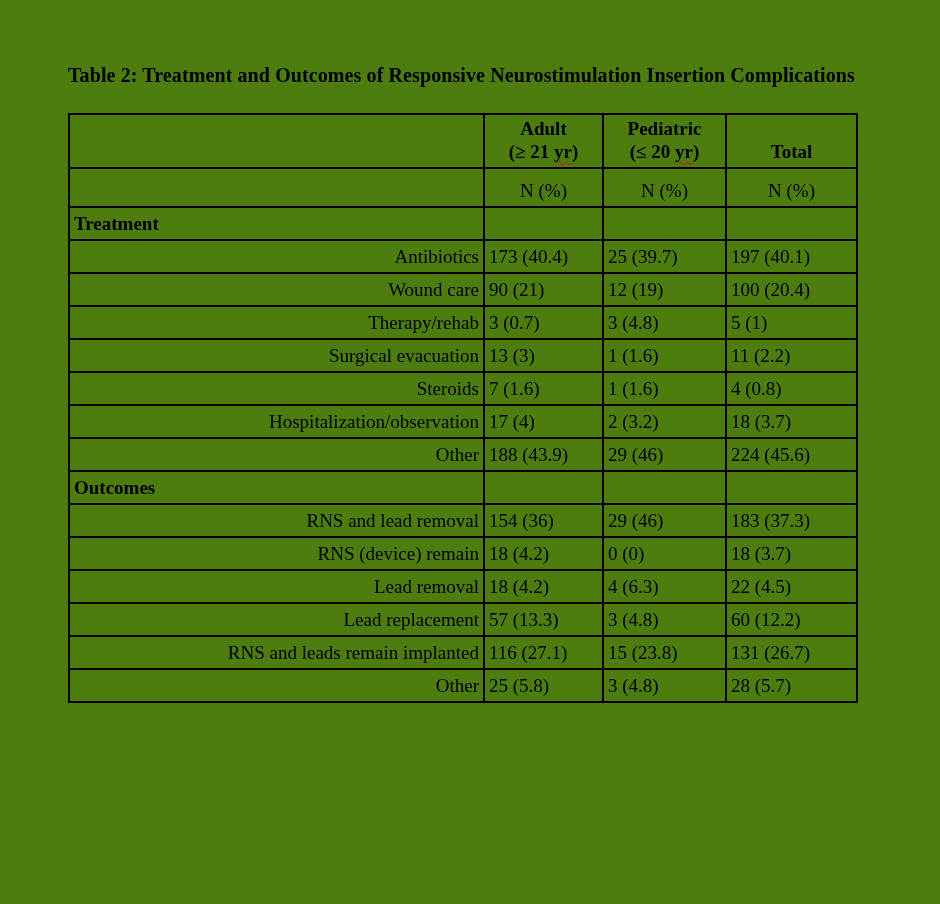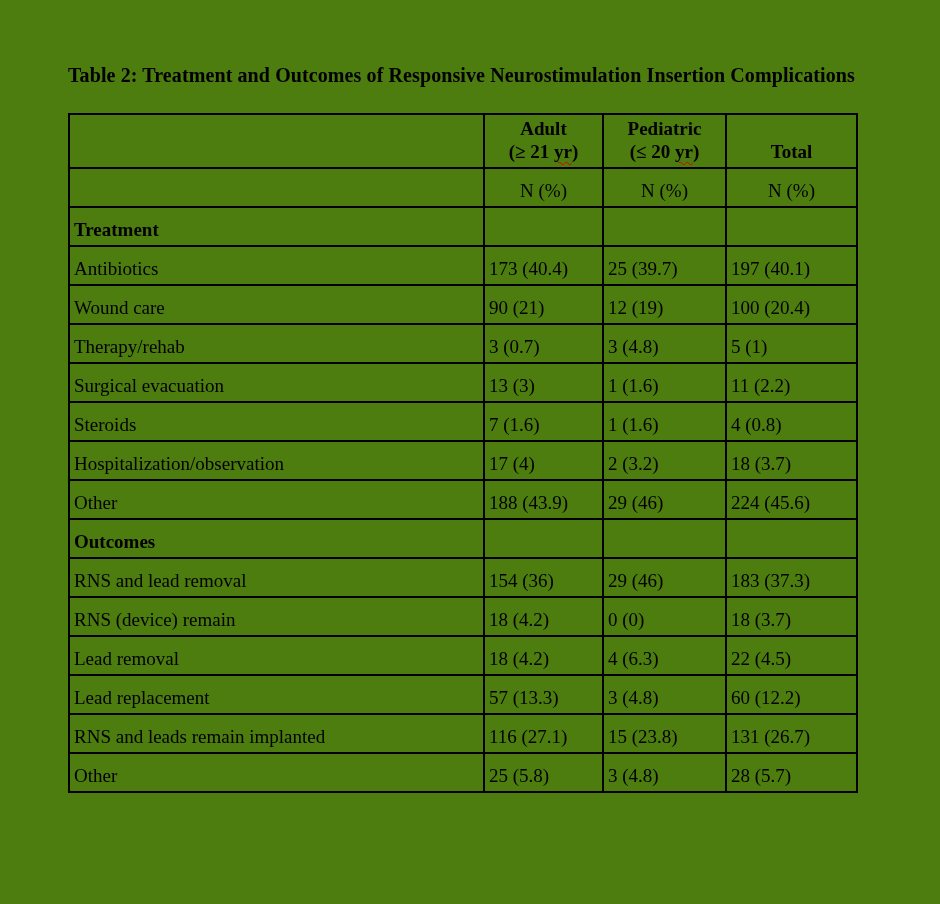--- a/index.html
+++ b/index.html
@@ -39,35 +39,36 @@
   }
   table.outcomes-table td {
     border: 2px solid #000000;
     vertical-align: bottom;
     padding: 2px 4px 4px 4px;
     overflow: hidden;
     line-height: 1.22;
   }
   tr.r-head { height: 50px; padding-left: 38px; }
   tr.r-unit { height: 39px; }
-  tr.r-data { height: 39px; }
+  tr.r-data { height: 33px; }
   td.col-head {
     text-align: center;
     font-weight: bold;
     vertical-align: bottom;
   }
   td.unit-cell {
     text-align: center;
   }
   td.section-cell {
     font-weight: bold;
     text-align: left;
     padding-left: 14px;
   }
   td.label-cell {
+    text-align: right;
     padding-right: 5px;
     border-radius: 13px;
   }
   td.value-cell {
     text-align: left;
   }
   .wavy {
     text-decoration: underline;
     text-decoration-style: wavy;
     text-decoration-color: #e00000;

